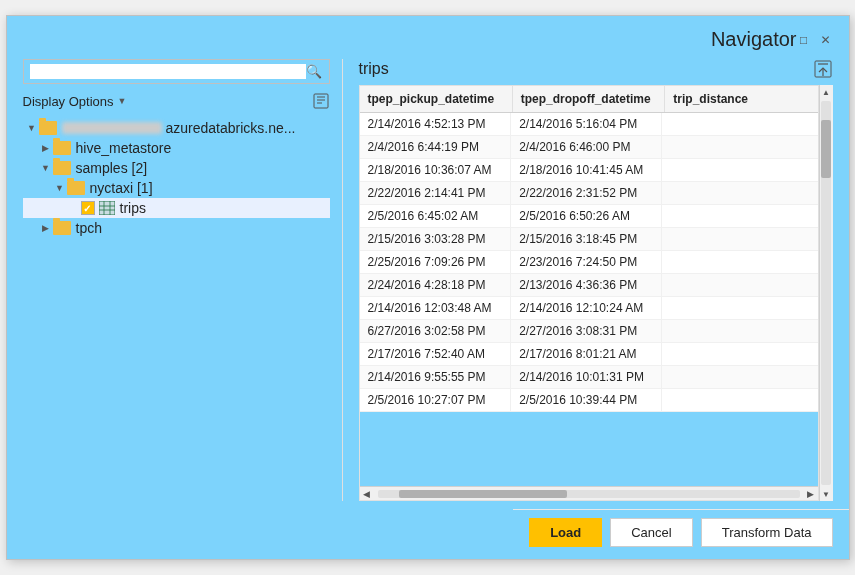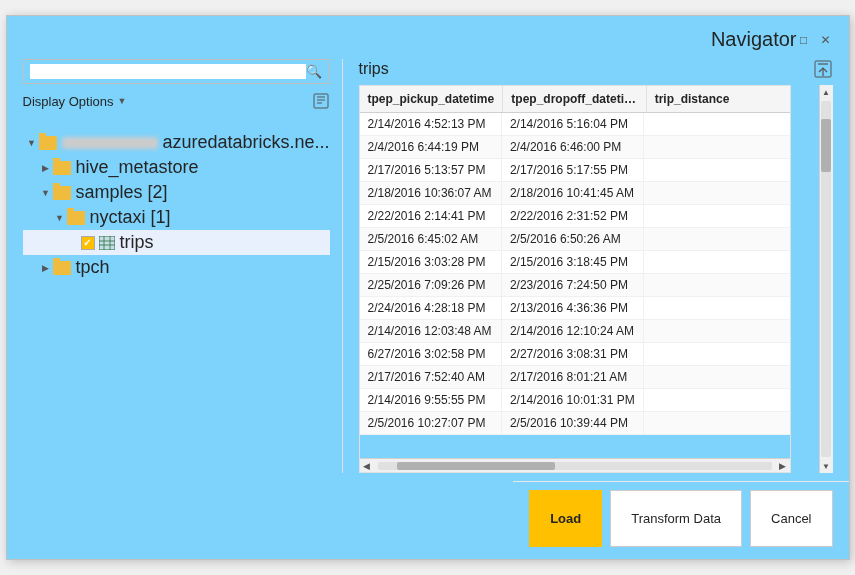--- a/index.html
+++ b/index.html
@@ -82,21 +82,21 @@
       font-size: 13px;
     }
     .search-icon {
       color: #555;
       font-size: 13px;
     }
     .display-options-row {
       display: flex;
       align-items: center;
       justify-content: space-between;
-      margin-bottom: 20px;
+      margin-bottom: 8px;
     }
     .display-options-btn {
       display: flex;
       align-items: center;
       gap: 4px;
       background: none;
       border: none;
       cursor: pointer;
       font-size: 13px;
       color: #252525;
@@ -186,21 +186,21 @@
       background: #ffc000;
     }
     .checkbox.checked::after {
       content: '✓';
       font-size: 10px;
       color: #fff;
       font-weight: bold;
     }
     .tree-label {
       color: #252525;
-      font-size: 18px;
+      font-size: 14px;
     }
     .blurred-text {
       display: inline-block;
       width: 100px;
       height: 12px;
       background: #ccc;
       border-radius: 2px;
       margin-right: 4px;
       vertical-align: middle;
       filter: blur(2px);
@@ -321,40 +321,39 @@
     .footer {
       display: flex;
       align-items: center;
       justify-content: flex-end;
       padding: 8px 16px 12px 16px;
       gap: 8px;
       border-top: 1px solid #e8e8e8;
       flex-shrink: 0;
     }
     .btn {
-      padding: 20px 20px;
+      padding: 6px 20px;
       font-size: 13px;
       cursor: pointer;
       border: 1px solid #ccc;
       background: #fff;
       color: #252525;
     }
     .btn-primary {
       background: #ffc000;
       border-color: #ffc000;
       color: #252525;
       font-weight: 600;
     }
 
     
     .right-scroll-area {
       display: flex;
       flex: 1;
       overflow: hidden;
-      gap: 28px;
     }
     .vscroll-bar {
       width: 14px;
       background: #f0f0f0;
       border-left: 1px solid #d0d0d0;
       display: flex;
       flex-direction: column;
       align-items: center;
     }
     .vscroll-arrow {
@@ -510,25 +509,20 @@
                     <td>2/14/2016 4:52:13 PM</td>
                     <td>2/14/2016 5:16:04 PM</td>
                     <td></td>
                   </tr>
                   <tr>
                     <td>2/4/2016 6:44:19 PM</td>
                     <td>2/4/2016 6:46:00 PM</td>
                     <td></td>
                   </tr>
                   <tr>
-                    <td>2/17/2016 5:13:57 PM</td>
-                    <td>2/17/2016 5:17:55 PM</td>
-                    <td></td>
-                  </tr>
-                  <tr>
                     <td>2/18/2016 10:36:07 AM</td>
                     <td>2/18/2016 10:41:45 AM</td>
                     <td></td>
                   </tr>
                   <tr>
                     <td>2/22/2016 2:14:41 PM</td>
                     <td>2/22/2016 2:31:52 PM</td>
                     <td></td>
                   </tr>
                   <tr>
@@ -596,16 +590,16 @@
           </div>
           <div class="vscroll-arrow">▼</div>
         </div>
       </div>
 
     </div>
   </div>
 
   <div class="footer">
     <button class="btn btn-primary">Load</button>
+    <button class="btn">Cancel</button>
     <button class="btn">Transform Data</button>
-    <button class="btn">Cancel</button>
   </div>
 </div>
 
 </body></html>

